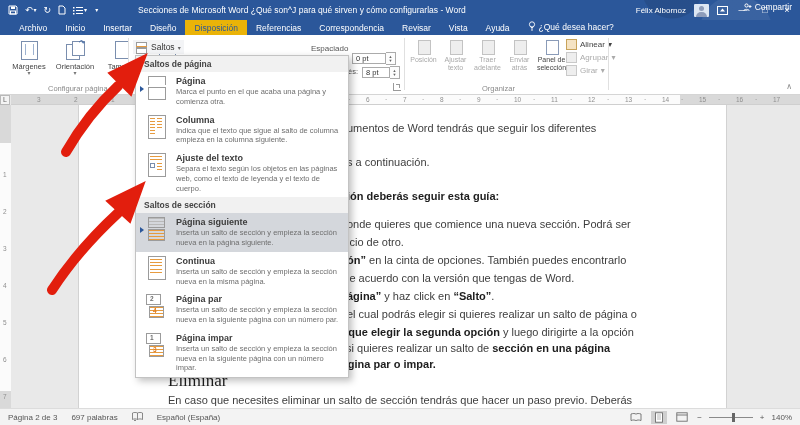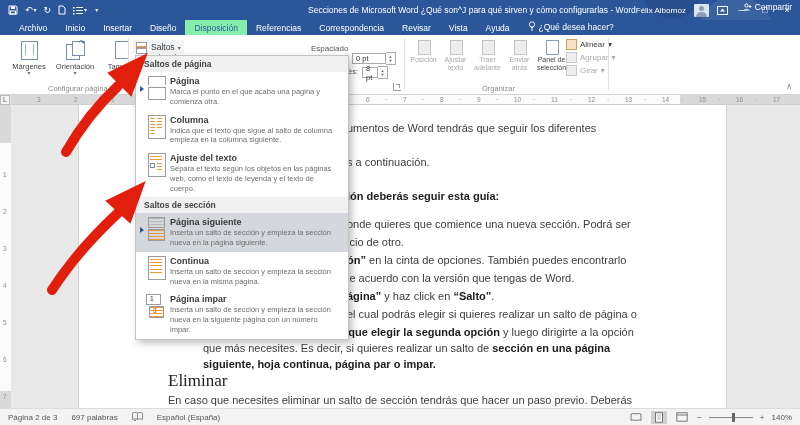--- a/index.html
+++ b/index.html
@@ -8,32 +8,32 @@
 
   
   #titlebar{position:absolute;left:0;top:0;width:800px;height:20px;background:#2b579a;
     display:flex;align-items:center;color:#fff;
     background-image:radial-gradient(circle at 92% 160%,rgba(255,255,255,.07) 0 36px,transparent 37px),
                      radial-gradient(circle at 84% -60%,rgba(0,0,0,.10) 0 30px,transparent 31px);}
   .qat{display:flex;align-items:center;gap:7px;padding-left:8px;width:130px;}
   .qat .g{display:flex;align-items:center;font-size:9px;line-height:1;color:#fff;}
   .qat svg{display:block}
   .caret{font-size:6px;margin-left:1px;}
-  #title-text{flex:1;text-align:right;font-size:8.5px;white-space:nowrap;overflow:hidden;}
+  #title-text{flex:1;text-align:left;font-size:8.5px;white-space:nowrap;overflow:hidden;}
   #tb-right{display:flex;align-items:center;gap:8px;padding-right:6px;}
   #user-name{font-size:8px;}
   #avatar{width:15px;height:13px;background:#dce6f3;position:relative;overflow:hidden;border-radius:1px;}
   #avatar .head{position:absolute;left:5px;top:2px;width:5px;height:5px;border-radius:50%;background:#8d9cba;}
   #avatar .body{position:absolute;left:2px;top:8px;width:11px;height:6px;border-radius:5px 5px 0 0;background:#8d9cba;}
   .winbtn{font-size:9px;width:14px;text-align:center;line-height:20px;}
 
   
   #tabrow{position:absolute;left:0;top:20px;width:800px;height:15px;background:#2b579a;display:flex;align-items:flex-end;padding-left:10px;box-sizing:border-box;}
   .tab{color:#fff;font-size:8.5px;padding:3px 9px 2px 9px;white-space:nowrap;display:flex;align-items:center;gap:3px;}
-  .tab.active{background:#86efac;color:#2b579a;}
+  .tab.active{background:#eab308;color:#2b579a;}
   #share{position:absolute;right:8px;top:2px;color:#fff;font-size:8.5px;display:flex;align-items:center;gap:3px;}
 
   
   #ribbon{position:absolute;left:0;top:35px;width:800px;height:60px;background:#fff;border-bottom:1px solid #d5d5d5;box-sizing:border-box;}
   .rdiv{position:absolute;top:3px;width:1px;height:52px;background:#e0e0e0;}
   .grouplabel{position:absolute;top:49px;font-size:7.5px;color:#8a8a8a;white-space:nowrap;}
   #g1{position:absolute;left:6px;top:2px;display:flex;gap:0;}
   .bigbtn{width:46px;display:flex;flex-direction:column;align-items:center;gap:1px;padding-top:2px;}
   .bigbtn .lbl{font-size:7.5px;color:#444;white-space:nowrap;}
   .bigbtn .car{font-size:6px;color:#777;line-height:3px;}
@@ -74,21 +74,21 @@
 
   
   .docline{position:absolute;font-size:11px;color:#3d3d3d;white-space:nowrap;z-index:2;}
   .docline .b{font-weight:bold;color:#1d1d1d;}
   #doc-heading{position:absolute;font-family:"Liberation Serif","DejaVu Serif",serif;font-size:17px;color:#1d1d1d;z-index:2;}
 
   
   #breaks-menu{position:absolute;left:135px;top:55px;width:214px;background:#fff;border:1px solid #c3c3c3;
     box-shadow:3px 3px 7px rgba(0,0,0,.25);z-index:30;box-sizing:border-box;}
   .menu-hdr{background:#f1f1f1;font-size:8.5px;font-weight:bold;color:#444;padding:3px 8px;}
-  .mitem{display:flex;padding:4px 6px 4px 4px;}
+  .mitem{display:flex;gap:6px;padding:4px 6px 4px 4px;}
   .mitem.sel{background:#d4d7dc;}
   .mitem .txt{width:168px;}
   .mitem .ti{font-size:9px;font-weight:bold;color:#3c3c3c;margin-bottom:1px;}
   .mitem .de{font-size:7.5px;color:#6e6e6e;line-height:1.3;}
   .iconcol{width:30px;position:relative;flex:none;}
   .bluecaret{position:absolute;left:0;top:10px;width:0;height:0;border-left:4px solid #2b579a;border-top:3px solid transparent;border-bottom:3px solid transparent;}
   .mpage{position:absolute;background:#fff;border:1px solid #9b9b9b;}
   .stripes-o{background:repeating-linear-gradient(to bottom,#e79b3f 0 1px,transparent 1px 3px);}
   .stripes-g{background:repeating-linear-gradient(to bottom,#b9b9b9 0 1px,transparent 1px 3px);}
   .mnum{position:absolute;font-size:6.5px;color:#e07c1e;font-weight:bold;}
@@ -267,21 +267,21 @@
 
     <div class="spinrow" style="left:352px;top:17px;">
       <span class="spinbox" style="width:34px;">0 pt</span>
       <span class="spinarr">
           <span>▲</span>
           <span>▼</span>
         </span>
     </div>
     <div id="after-frag">és:</div>
     <div class="spinrow" style="left:362px;top:31px;">
-      <span class="spinbox" style="width:16px;">8 pt</span>
+      <span class="spinbox" style="width:28px;">8 pt</span>
       <span class="spinarr">
           <span>▲</span>
           <span>▼</span>
         </span>
     </div>
     <div class="launcher" style="left:393px;top:48px;"></div>
     <div class="rdiv" style="left:404px;"></div>
 
     <div id="gorg">
         <div class="medbtn dis">
@@ -467,20 +467,32 @@
           </span>
           <span class="txt">
             <div class="ti">Continua</div>
             <div class="de">Inserta un salto de sección y empieza la sección nueva en la misma página.</div>
           </span>
         </div>
         <div class="mitem">
           <span class="iconcol">
             <span class="mpage" style="left:6px;top:0;width:13px;height:9px;"></span>
             <span class="mpage stripes-o" style="left:9px;top:12px;width:13px;height:10px;"></span>
+            <span class="mnum" style="left:10px;top:1px;color:#6d6d6d;">2</span>
+            <span class="mnum" style="left:13px;top:13px;">4</span>
+          </span>
+          <span class="txt">
+            <div class="ti">Página par</div>
+            <div class="de">Inserta un salto de sección y empieza la sección nueva en la siguiente página con un número par.</div>
+          </span>
+        </div>
+        <div class="mitem">
+          <span class="iconcol">
+            <span class="mpage" style="left:6px;top:0;width:13px;height:9px;"></span>
+            <span class="mpage stripes-o" style="left:9px;top:12px;width:13px;height:10px;"></span>
             <span class="mnum" style="left:10px;top:1px;color:#6d6d6d;">1</span>
             <span class="mnum" style="left:13px;top:13px;">3</span>
           </span>
           <span class="txt">
             <div class="ti">Página impar</div>
             <div class="de">Inserta un salto de sección y empieza la sección nueva en la siguiente página con un número impar.</div>
           </span>
         </div>
       </div>
   </div>

